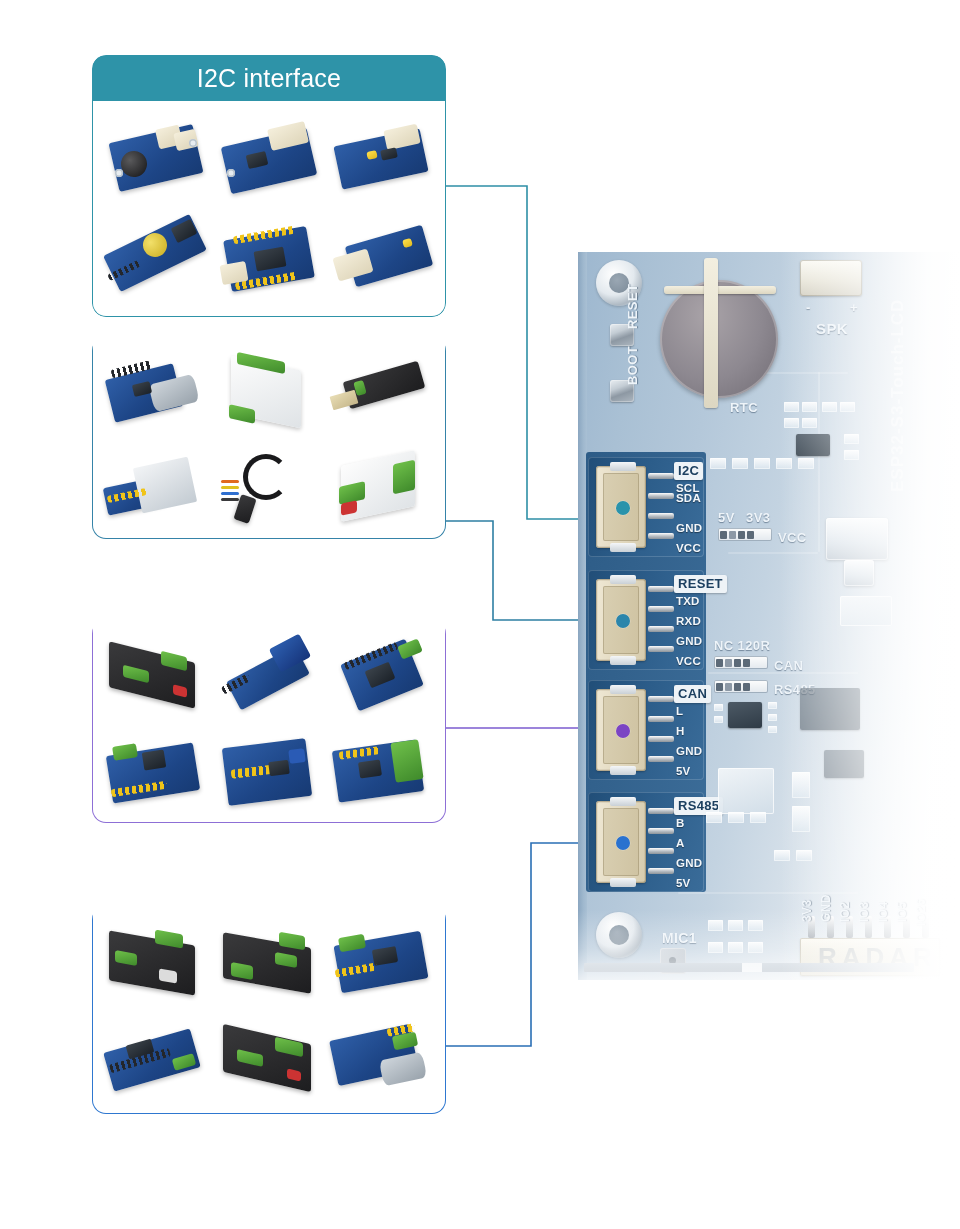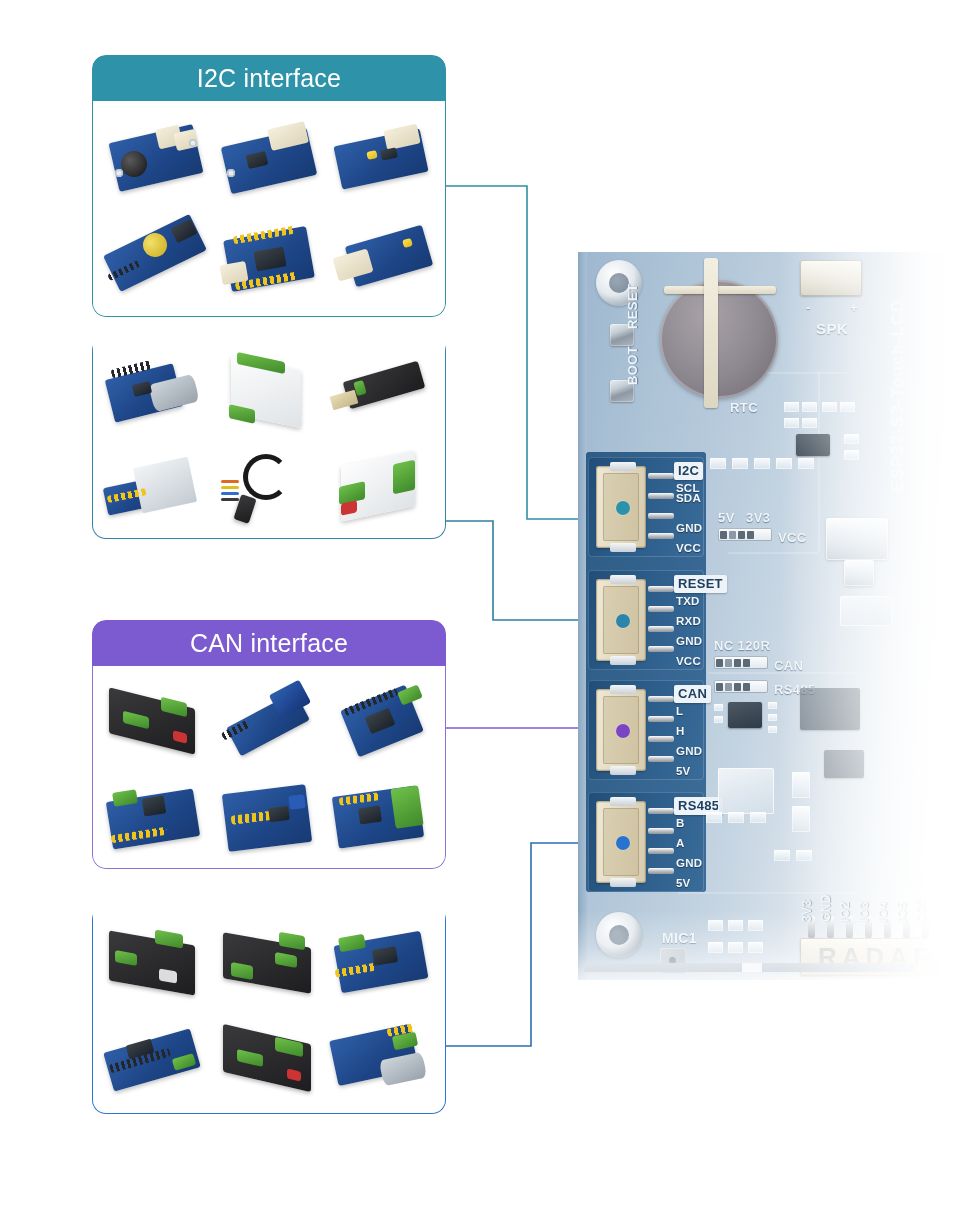--- a/index.html
+++ b/index.html
@@ -375,23 +375,20 @@
           <div class="pb pb-white" style="left:14px;top:18px;width:74px;height:56px;transform:skewY(-12deg);"></div>
           <div class="pb pb-green" style="left:66px;top:22px;width:22px;height:30px;transform:skewY(-12deg);"></div>
           <div class="pb pb-green" style="left:12px;top:44px;width:26px;height:18px;transform:skewY(-12deg);"></div>
           <div class="pb" style="left:14px;top:62px;width:16px;height:12px;background:#c33;transform:skewY(-12deg);"></div>
         </div>
       </div>
     </div>
   </div>
 
   <div class="panel" style="left:92px; top:620px; width:354px; height:249px;">
-    <div class="panel-head" style="background:#7b5bcf;">
-      <span>CAN interface</span>
-    </div>
     <div class="panel-body" style="border-color:#8d6fd6;">
       <div class="grid">
         <div class="cell">
           <div class="pb pb-black" style="left:10px;top:24px;width:86px;height:46px;transform:skewY(14deg);"></div>
           <div class="pb pb-green" style="left:62px;top:26px;width:26px;height:14px;transform:skewY(14deg);"></div>
           <div class="pb pb-green" style="left:24px;top:40px;width:26px;height:12px;transform:skewY(14deg);"></div>
           <div class="pb" style="left:74px;top:58px;width:14px;height:10px;background:#c33;transform:skewY(14deg);"></div>
         </div>
         <div class="cell">
           <div class="pb pb-blue" style="left:16px;top:34px;width:78px;height:32px;transform:rotate(-28deg);"></div>

